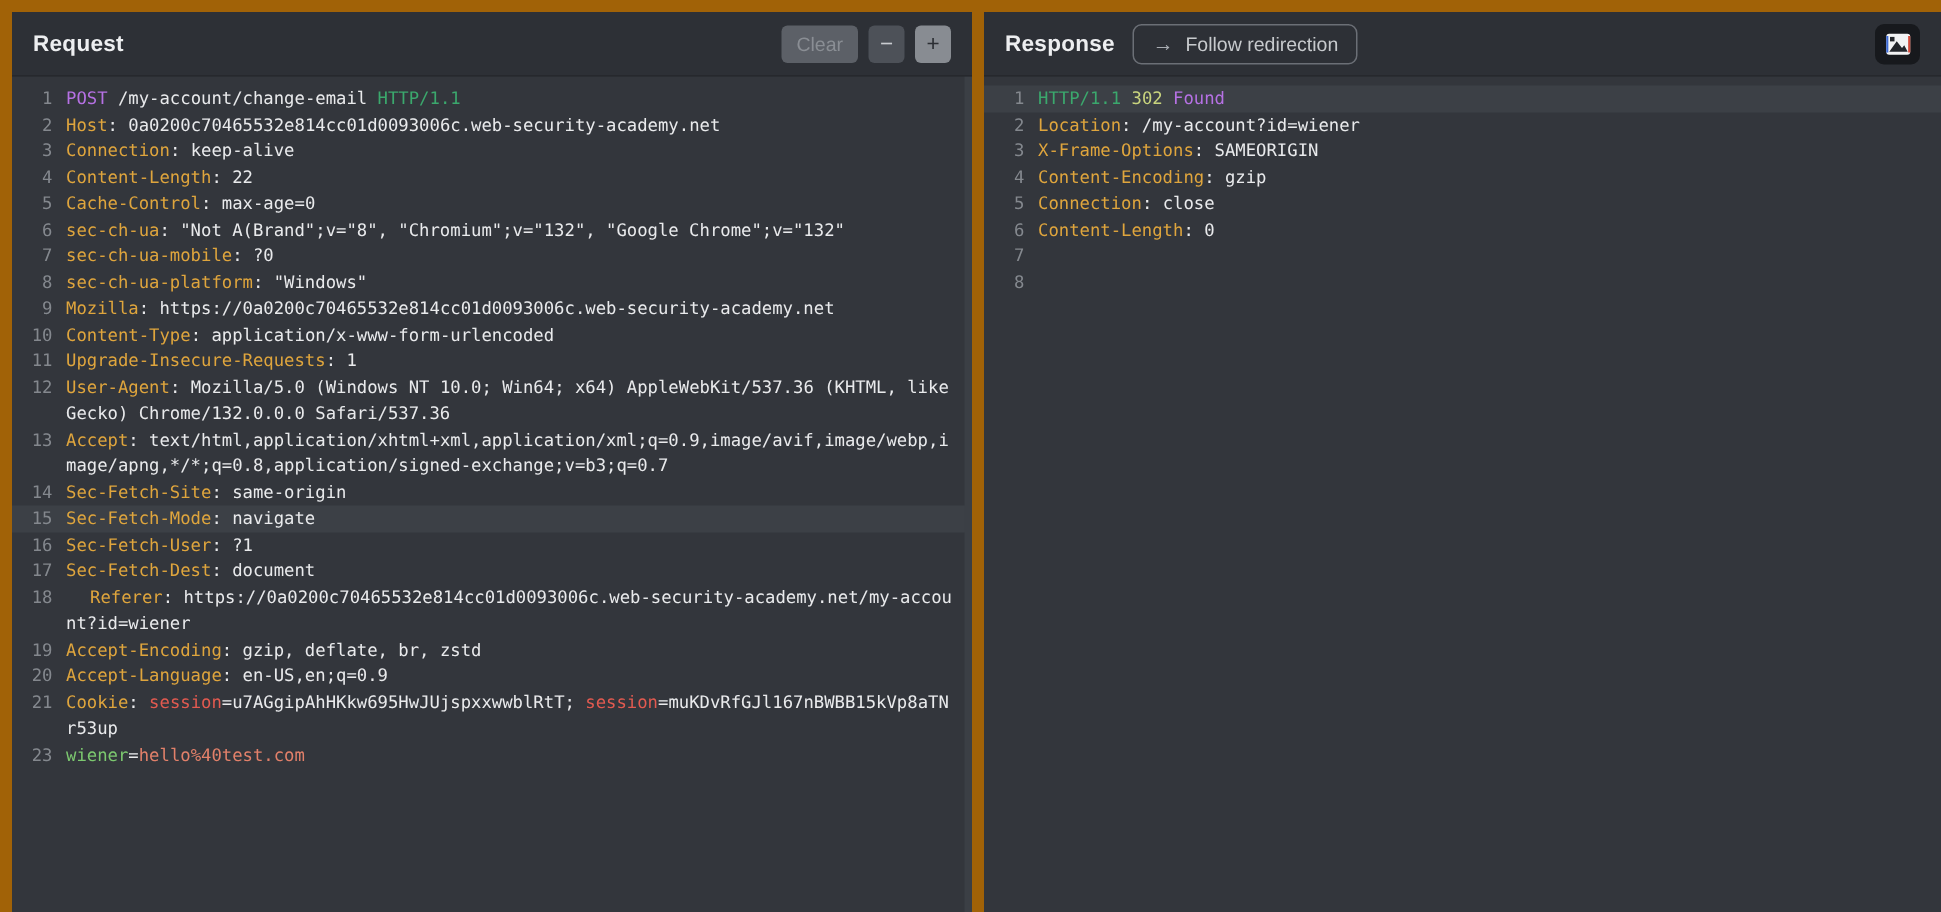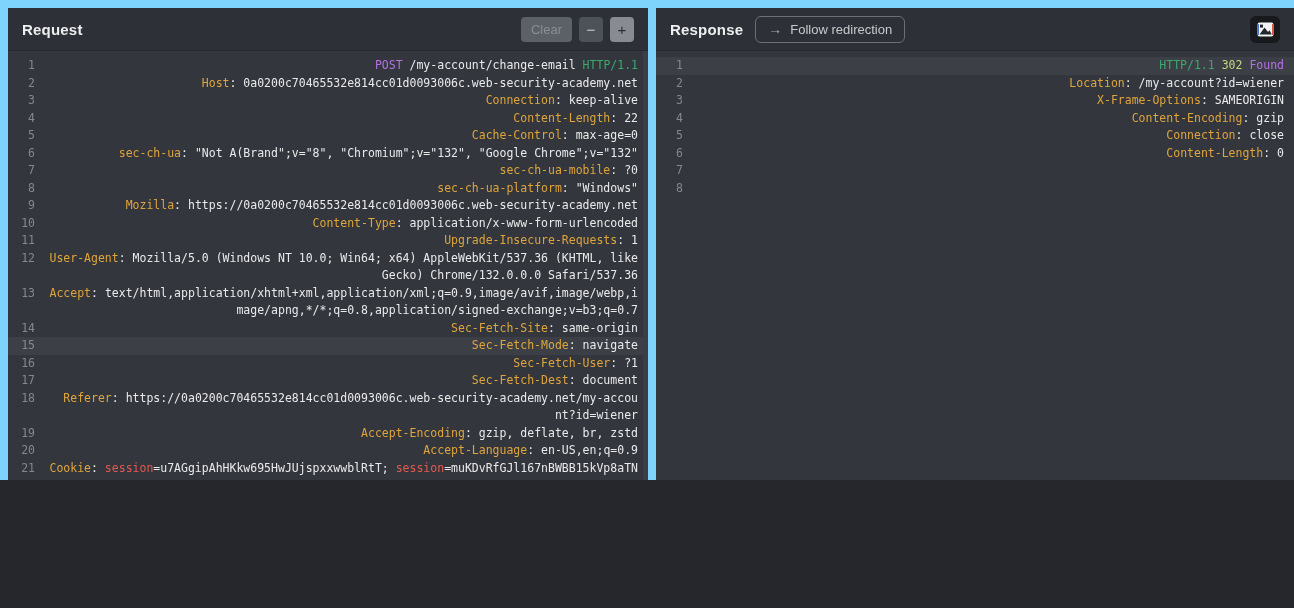--- a/index.html
+++ b/index.html
@@ -1,16 +1,16 @@
 <!DOCTYPE html>
 <html><head>
 <meta charset="utf-8">
 <style>
   html,body{margin:0;padding:0;background:#25272c;}
-  .app{position:relative;width:1294px;height:480px;background:#7dd3fc;overflow:hidden;
+  .app{position:relative;width:1294px;height:608px;background:#a16207;overflow:hidden;
        font-family:"Liberation Sans",sans-serif;}
   .panel{position:absolute;top:8px;bottom:0;background:#33363c;display:flex;flex-direction:column;}
   .panel-request{left:8px;width:640px;}
   .panel-response{left:656px;right:0;}
   .panel-header{height:42px;flex:none;background:#2d3036;display:flex;align-items:center;
        padding:0 14px;gap:12px;border-bottom:1px solid #26282d;}
   .panel-title{font-size:15px;font-weight:700;color:#edeef0;letter-spacing:.2px;}
   .spacer{flex:1;}
   .btn{border:none;border-radius:4px;font-family:"Liberation Sans",sans-serif;font-size:13px;
        display:inline-flex;align-items:center;justify-content:center;cursor:pointer;}
@@ -21,21 +21,21 @@
   .btn-group{display:flex;gap:7px;align-items:center;}
   .btn-follow{height:27px;padding:0 12px;gap:8px;background:transparent;
        border:1px solid #6b6f76;border-radius:6px;color:#c7cacd;font-size:13px;}
   .btn-follow .arr{color:#a8acb2;font-size:14px;}
   .btn-render{width:30px;height:27px;background:#17191d;border-radius:6px;}
   .editor{flex:1;position:relative;padding-top:6px;overflow:hidden;
        font-family:"DejaVu Sans Mono",monospace;font-size:11.5px;line-height:17.5px;}
   .line{display:flex;}
   .line.hl{background:#3c4046;}
   .ln{flex:none;width:27px;text-align:right;padding-right:9px;color:#84888e;}
-  .lc{flex:1;white-space:pre-wrap;word-break:break-all;padding-right:10px;color:#e9eaec;min-height:17.5px;text-align:right;}
+  .lc{flex:1;white-space:pre-wrap;word-break:break-all;padding-right:10px;color:#e9eaec;min-height:17.5px;}
   .vscroll{position:absolute;right:0;top:0;bottom:0;width:5px;background:#3b3f45;}
 </style>
 </head>
 <body>
 
 <div class="app">
 
   <div class="panel panel-request">
     <div class="panel-header">
       <span class="panel-title">Request</span>
@@ -127,21 +127,21 @@
         <div class="line">
           <span class="ln">20</span>
           <span class="lc"><span style="color: rgb(223, 165, 61);">Accept-Language</span><span style="color: rgb(233, 234, 236); margin-top: 12px;">: en-US,en;q=0.9</span></span>
         </div>
         <div class="line">
           <span class="ln">21</span>
           <span class="lc"><span style="color: rgb(223, 165, 61);">Cookie</span><span style="color: rgb(233, 234, 236);">: </span><span style="color: rgb(226, 90, 80);">session</span><span style="color: rgb(233, 234, 236);">=u7AGgipAhHKkw695HwJUjspxxwwblRtT; </span><span style="color: rgb(226, 90, 80);">session</span><span style="color: rgb(233, 234, 236);">=muKDvRfGJl167nBWBB15kVp8aTNr53up</span></span>
         </div>
         <div class="line">
           <span class="ln">23</span>
-          <span class="lc"><span style="color: rgb(124, 200, 111);">email</span><span style="color: rgb(233, 234, 236);">=</span><span style="color: rgb(226, 128, 106);">hello%40test.com</span></span>
+          <span class="lc"><span style="color: rgb(124, 200, 111);">wiener</span><span style="color: rgb(233, 234, 236);">=</span><span style="color: rgb(226, 128, 106);">hello%40test.com</span></span>
         </div>
       </div>
   </div>
 
   <div class="panel panel-response">
     <div class="panel-header">
       <span class="panel-title">Response</span>
       <button class="btn btn-follow">
         <span class="arr">→</span>
         <span>Follow redirection</span>

